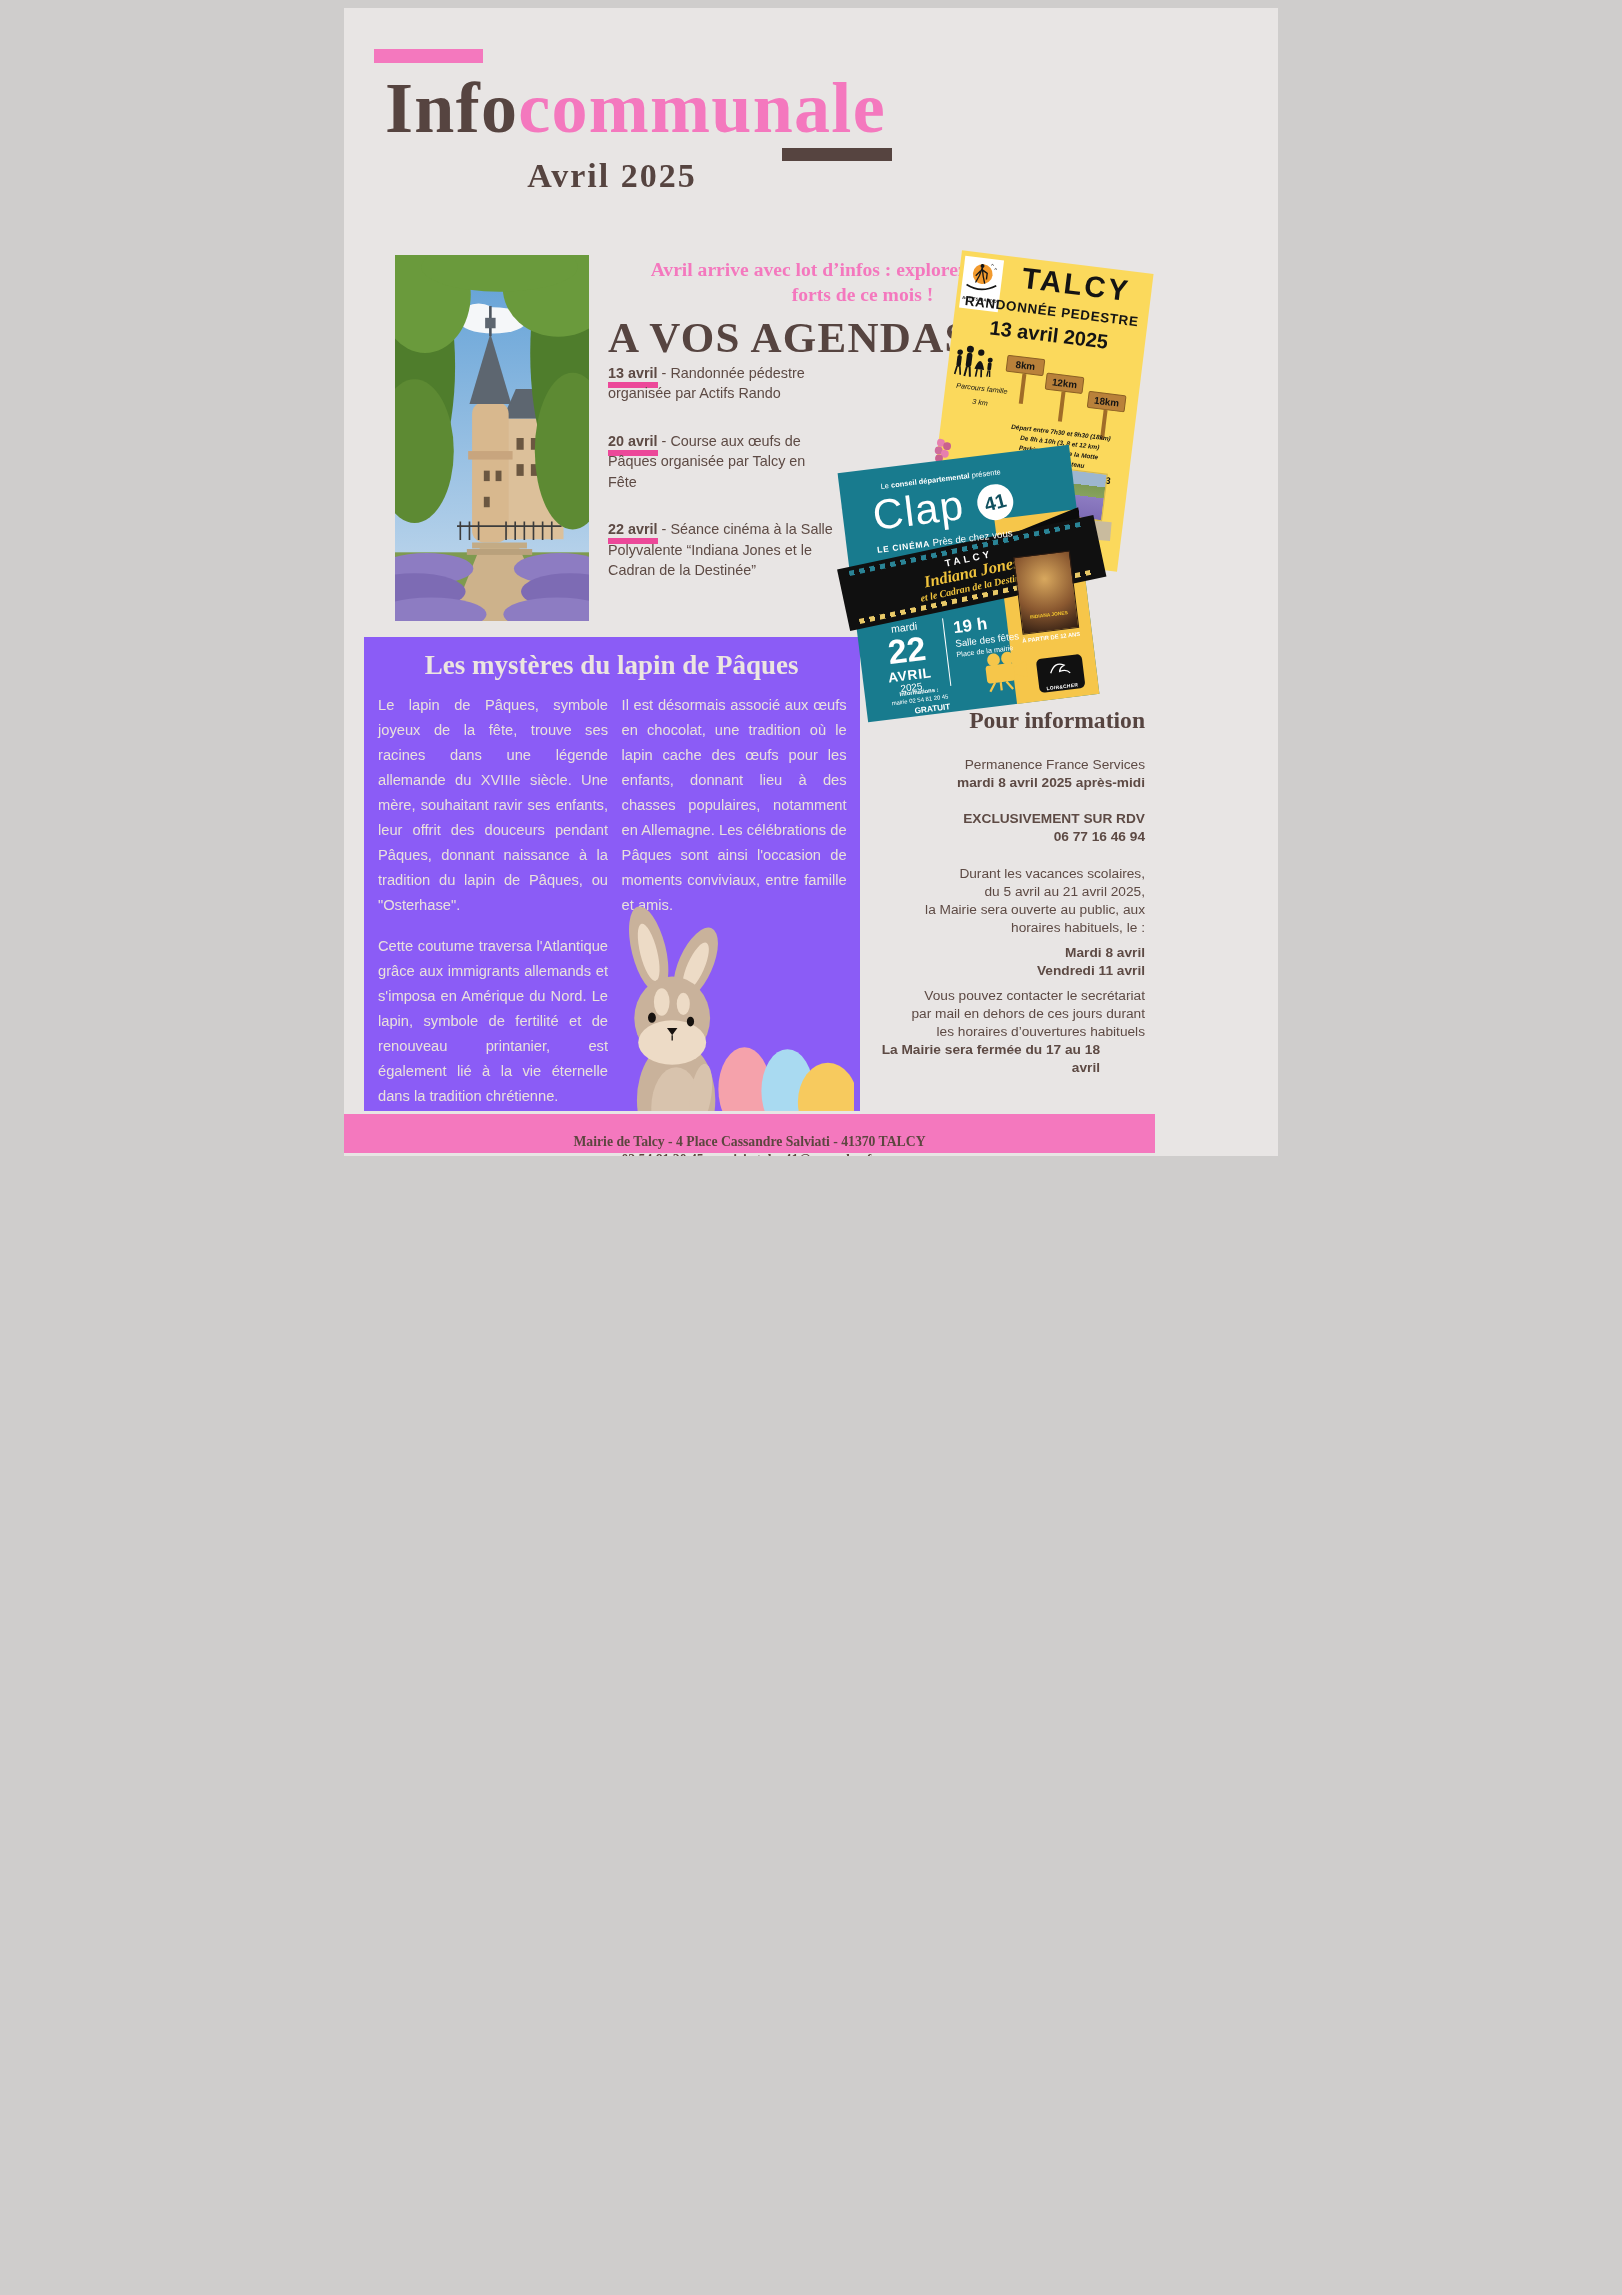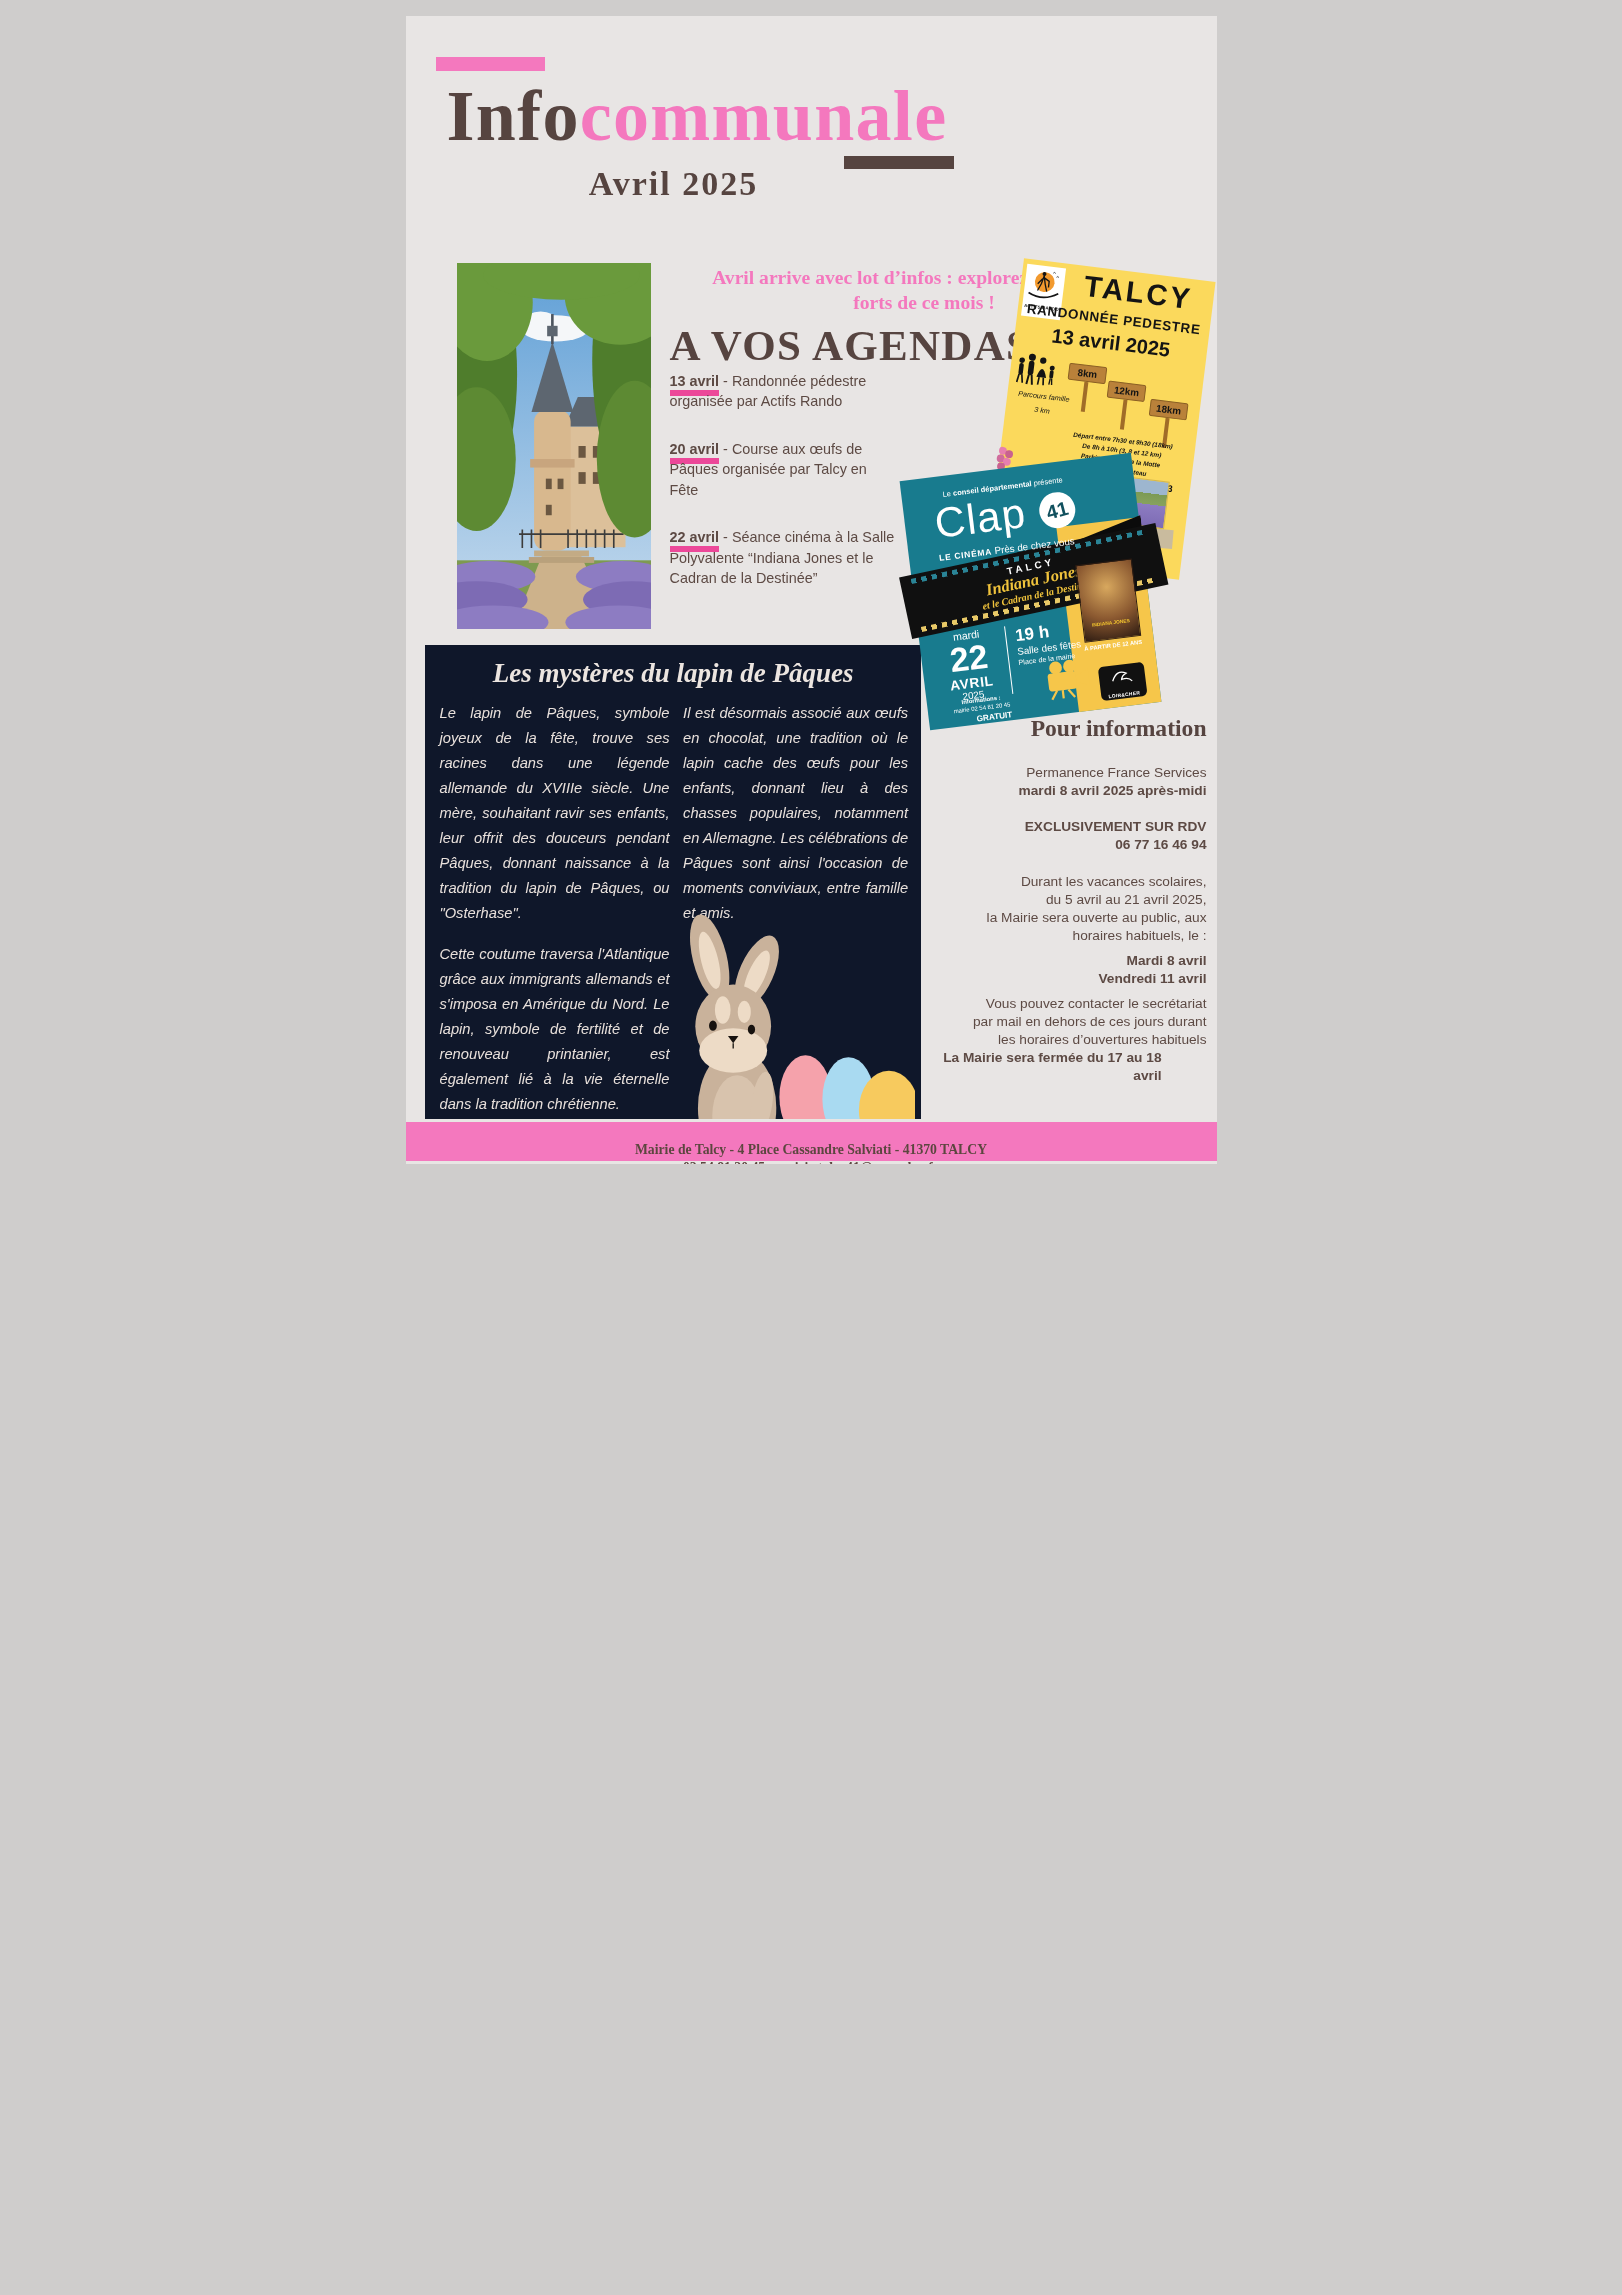--- a/index.html
+++ b/index.html
@@ -1,18 +1,18 @@
 <!DOCTYPE html>
 <html style="font-size:10.5px"><head>
 <meta charset="utf-8">
 <title>Info communale</title>
 <style>
   html,body{margin:0;padding:0;background:#cfcdcc;}
   .serif{font-family:"Liberation Serif","DejaVu Serif",serif;}
-  #page{position:relative;width:811px;height:1148px;margin:16px auto;background:#e8e5e4;
+  #page{position:relative;width:934px;height:1148px;margin:8px auto;background:#e8e5e4;
         overflow:hidden;font-family:"Liberation Sans","DejaVu Sans",sans-serif;}
   .abs{position:absolute;}
 
   
   #bar-top{left:30px;top:41px;width:109px;height:13.7px;background:#f478be;}
   #title{left:41px;top:63px;font-size:72px;font-weight:700;letter-spacing:1.3px;line-height:1.05;white-space:nowrap;}
   #title .t-dark{color:#564440;}
   #title .t-pink{color:#f478be;}
   #bar-under{left:438px;top:140px;width:110px;height:13px;background:#564440;}
   #subtitle{left:137px;top:149px;width:262px;text-align:center;font-size:34px;font-weight:700;
@@ -94,21 +94,21 @@
   .pc-mini{left:164px;top:105px;width:55px;height:76px;z-index:2;border:0.7px solid #2e1c12;
            background:radial-gradient(circle at 50% 32%,#d8a85e 0%,#8a5830 55%,#2e1c12 100%);
            text-align:center;}
   .pc-mini span{display:inline-block;margin-top:58px;font-size:4.9px;font-weight:800;color:#f3c52e;}
   .pc-age{left:154px;top:186px;width:76px;text-align:center;font-size:5.8px;font-weight:800;z-index:2;}
   .pc-dept{left:174px;top:209px;width:46px;height:34px;background:#111;border-radius:5.2px;z-index:2;
            text-align:center;}
   .pc-dept span{font-size:4.9px;font-weight:700;color:#fff;letter-spacing:0.3px;}
 
   
-  #mystery{left:19.6px;top:629px;width:496px;height:474px;background:#0f172a;overflow:hidden;z-index:1;font-style:italic;}
+  #mystery{left:19.6px;top:629px;width:496px;height:474px;background:#8b5cf6;overflow:hidden;z-index:1;}
   #mystery .abs{position:absolute;}
   .my-h{left:0;top:13px;width:100%;text-align:center;font-size:27px;font-weight:700;color:#ece5e0;}
   .my-col{top:56px;font-size:14.7px;line-height:25px;text-align:justify;color:#e9e1dc;}
   .my-col p{margin:0;}
   .my-col p + p{margin-top:15.7px;}
   #my-col1{left:14.4px;width:230px;}
   #my-col2{left:258px;width:225px;}
   .my-bunny{left:257px;top:267px;width:105px;height:209px;}
   .my-eggs{left:353px;bottom:-3.9px;width:137px;height:73px;}
 

